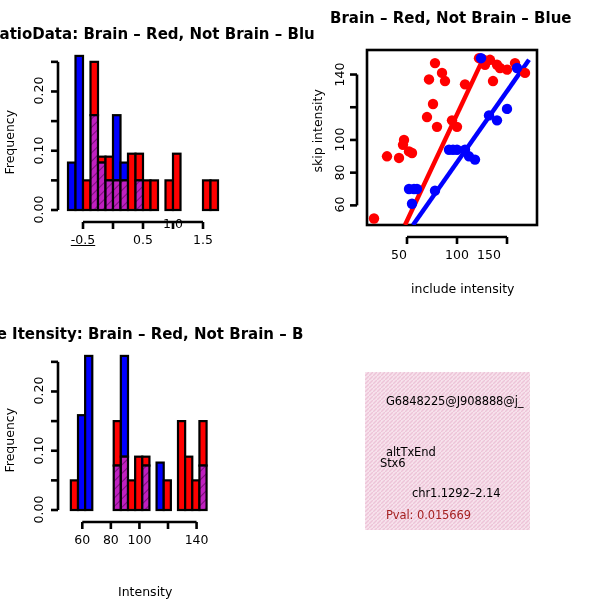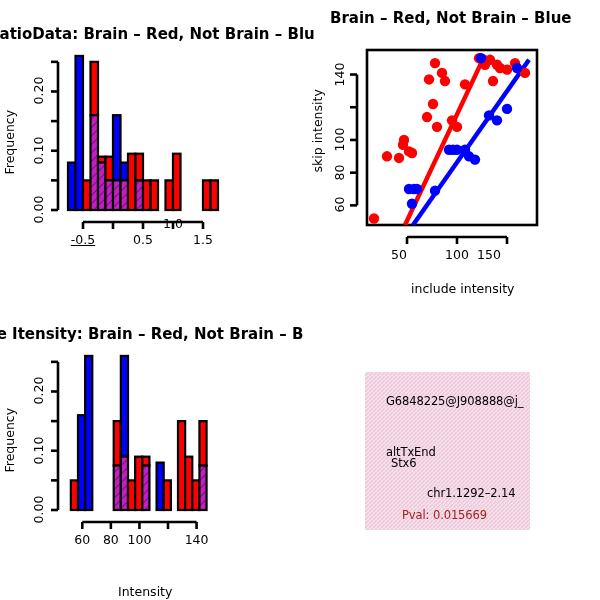--- a/index.html
+++ b/index.html
@@ -47,21 +47,21 @@
     left: 0; top: 0; right: 0; bottom: 0;
   }
   .info-line {
     position: absolute;
     font-size: 11.5px;
     color: #000;
     white-space: nowrap;
     z-index: 2;
     letter-spacing: -0.1px;
   }
-  .info-line.pval { color: #a52121; margin-left: 16px; }
+  .info-line.pval { color: #a52121; }
 </style>
 </head>
 <body>
 
 <div class="panel" style="left:0; top:0; width:300px; height:300px;">
 
   <div class="panel-title" style="left:-12px; top:27px;">RatioData: Brain – Red, Not Brain – Blu</div>
 
   <svg width="300" height="260" style="left:0; top:40px;">
       <defs>
@@ -296,16 +296,16 @@
       <pattern id="pinkhatch" width="4" height="4" patternUnits="userSpaceOnUse">
         <rect width="4" height="4" fill="#f7e2ec"></rect>
         <path d="M0,4 L4,0" stroke="#edc4d8" stroke-width="1.4"></path>
       </pattern>
     </defs>
     <rect width="165" height="158" fill="url(#pinkhatch)"></rect>
   </svg>
 
   <div class="info-line" style="left:21px; top:22px;">G6848225@J908888@j_</div>
   <div class="info-line" style="left:21px; top:53px;margin-top:20px;">altTxEnd</div>
-  <div class="info-line" style="left:26px; top:84px;">Stx6</div>
-  <div class="info-line" style="left:38px; top:114px;padding-left:24px;">chr1.1292–2.14</div>
+  <div class="info-line" style="left:15px; top:84px;">Stx6</div>
+  <div class="info-line" style="left:23px; top:114px;padding-left:24px;">chr1.1292–2.14</div>
   <div class="info-line pval" style="left:21px; top:136px;">Pval: 0.015669</div>
 </div>
 
 </body></html>

